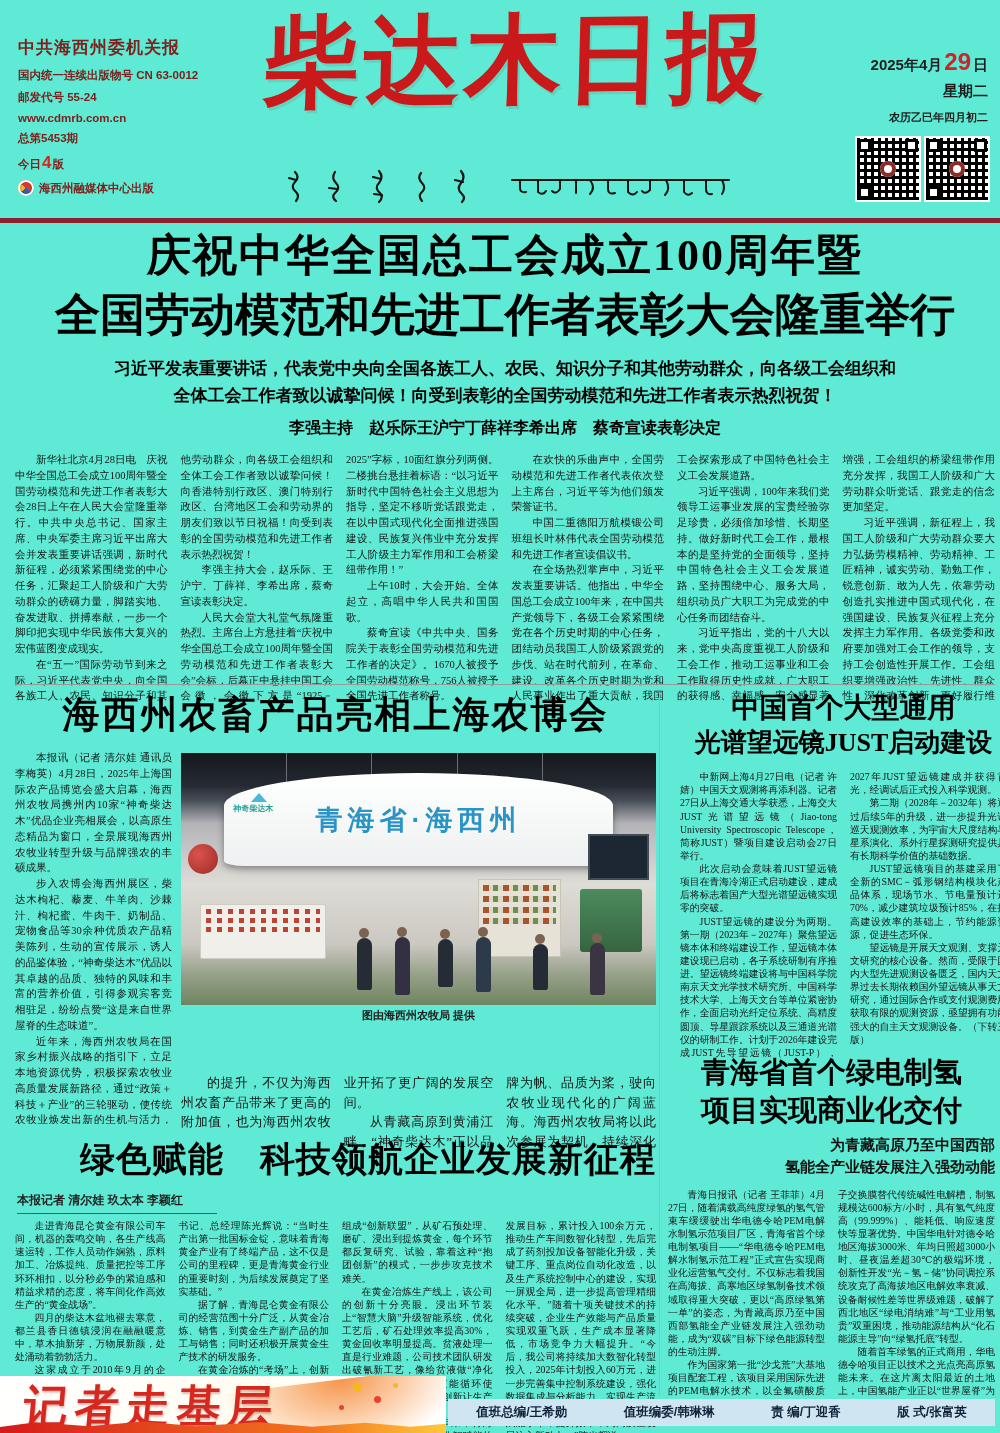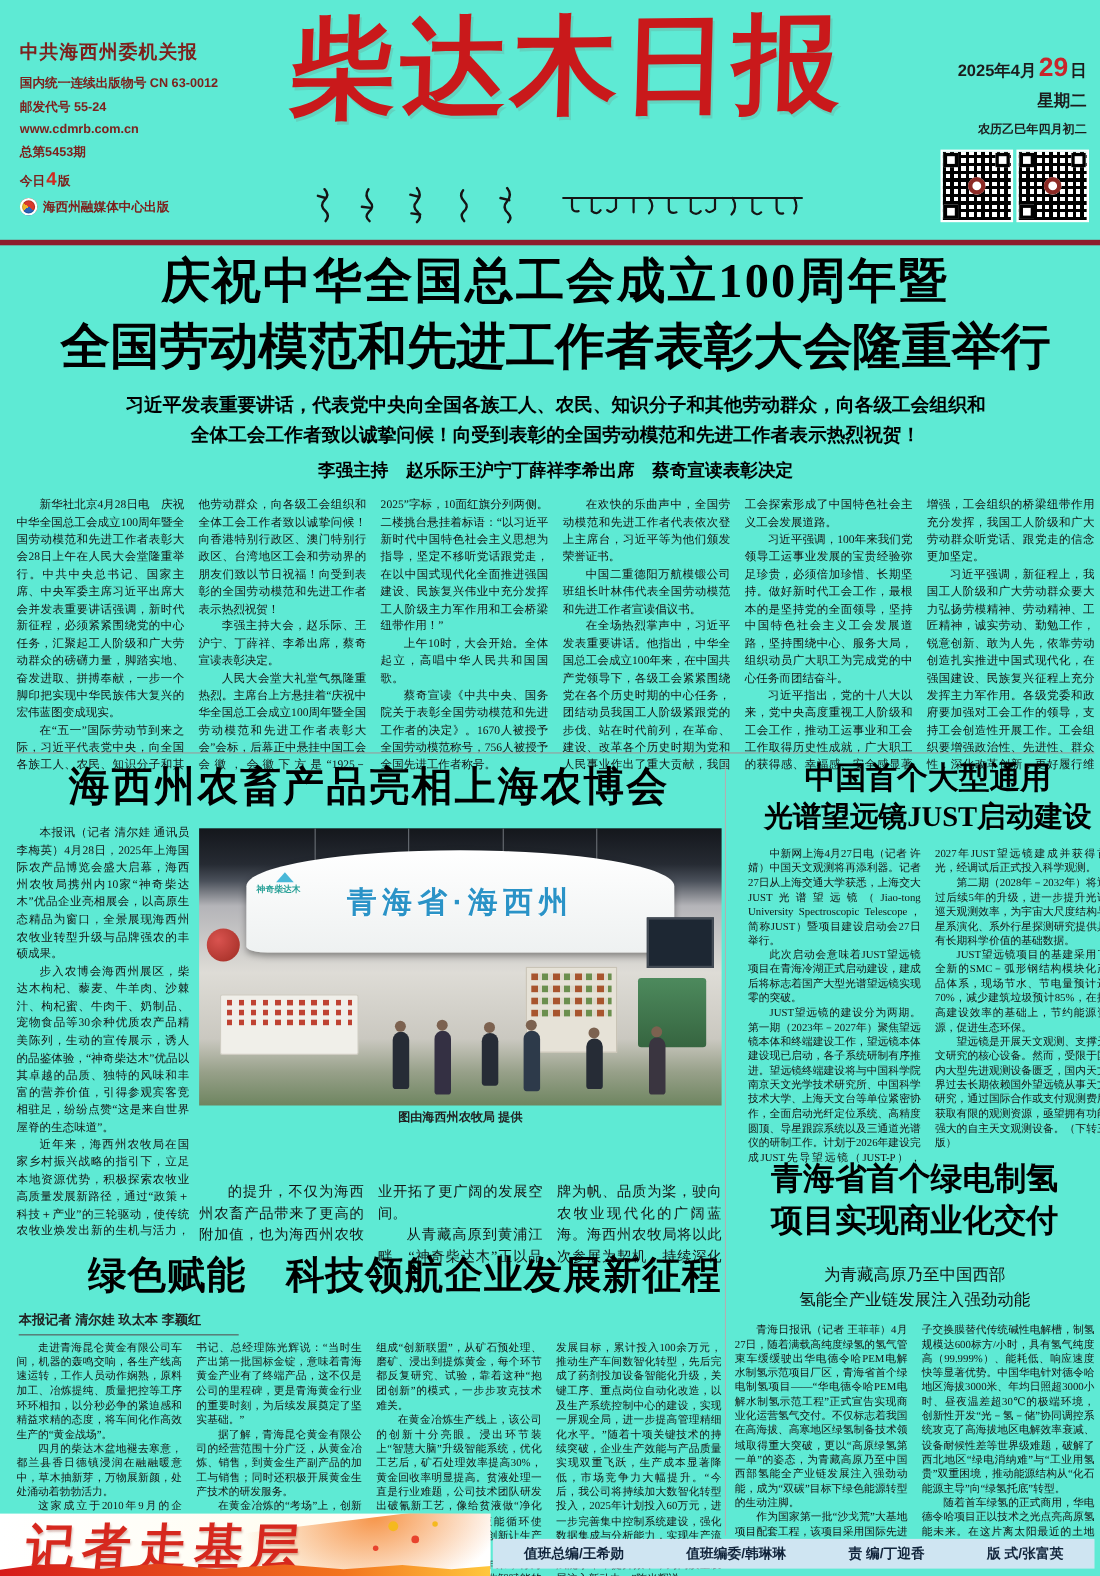--- a/index.html
+++ b/index.html
@@ -95,21 +95,21 @@
     column-count:3; column-gap:13px; overflow:hidden; font-size:13px; line-height:1.5;margin-top:46px; }
   
   .just { position:absolute; left:668px; top:690px; width:327px;margin-left:12px; }
   .just-h1 { text-align:center; font-size:28px; line-height:1.3; }
   .just-h2 { text-align:center; font-size:26px; line-height:1.3; }
   .just-cols { margin-top:10px; height:292px; column-count:2; column-gap:13px; overflow:hidden;
     font-size:9.8px; line-height:1.34; }
   
   .hyd { position:absolute; left:668px; top:1053px; width:327px; }
   .hyd-h { text-align:center; font-size:29px; line-height:1.32; }
-  .hyd-deck { text-align:center; font-size:15px; font-weight:400; line-height:1.5; margin-top:19px; }
+  .hyd-deck { text-align:right; font-size:15px; font-weight:700; line-height:1.5; margin-top:4px; }
   .hyd-cols { margin-top:9px; height:220px; column-count:2; column-gap:13px; overflow:hidden;
     font-size:9.8px; line-height:1.34; }
   
   .gold { position:absolute; left:15px; top:1118px; width:641px; }
   .gold-h { text-align:right; font-size:35px; letter-spacing:1px;margin-top:18px; }
   .gold-byline { font-size:12px; font-weight:700; font-family:"Liberation Sans",sans-serif;
     color:#222; margin:9px 0 5px 2px; padding-bottom:4px; border-bottom:1px solid #555; width:200px; }
   .gold-cols { height:230px; column-count:4; column-gap:13px; overflow:hidden;
     font-size:9.8px; line-height:1.34; }
   

